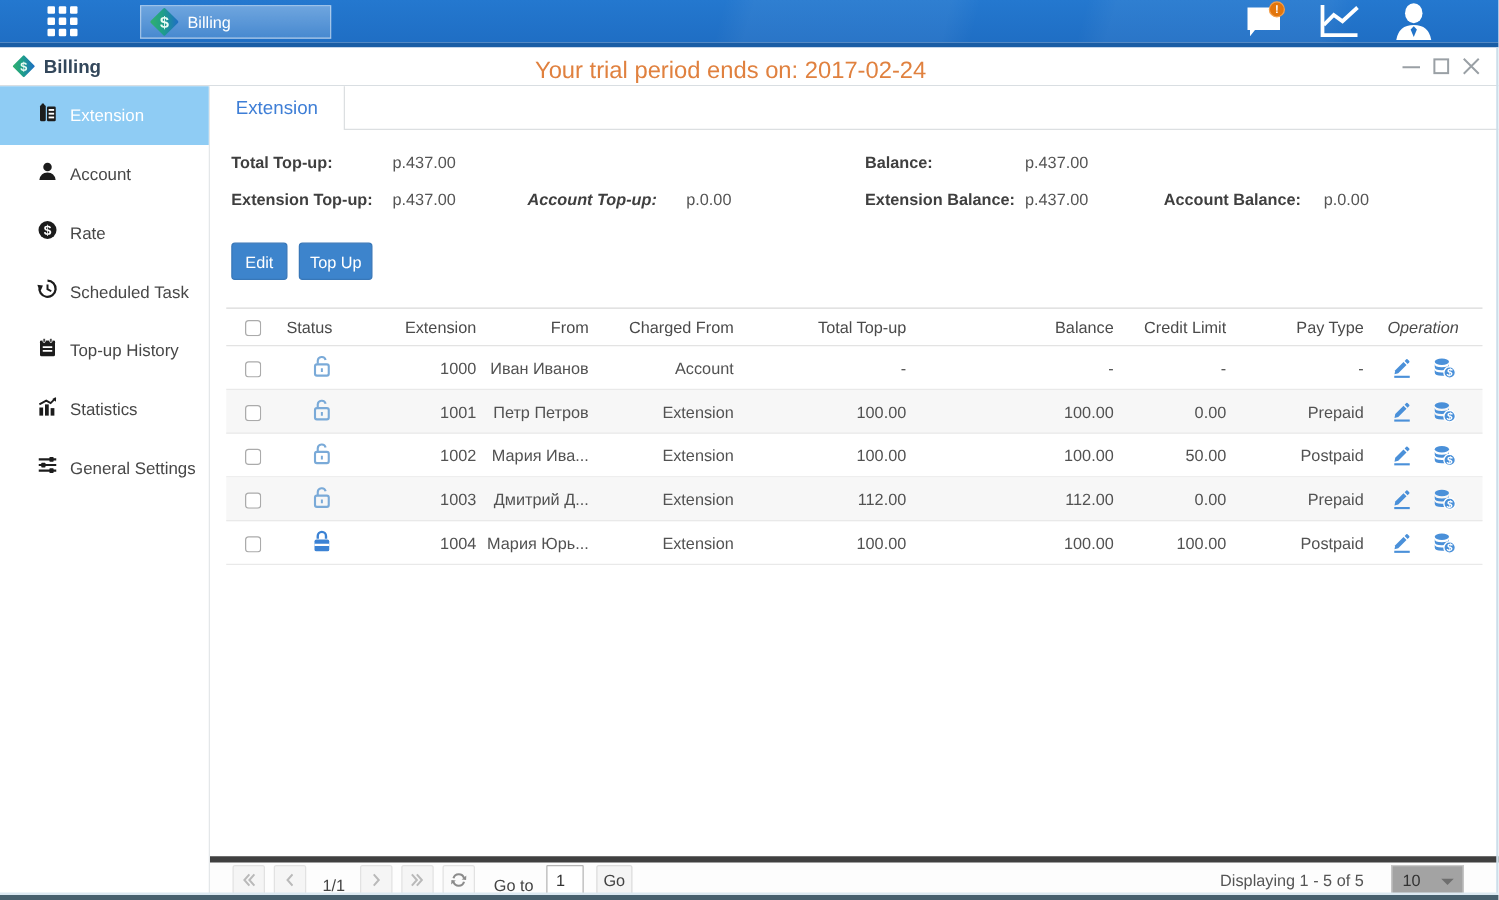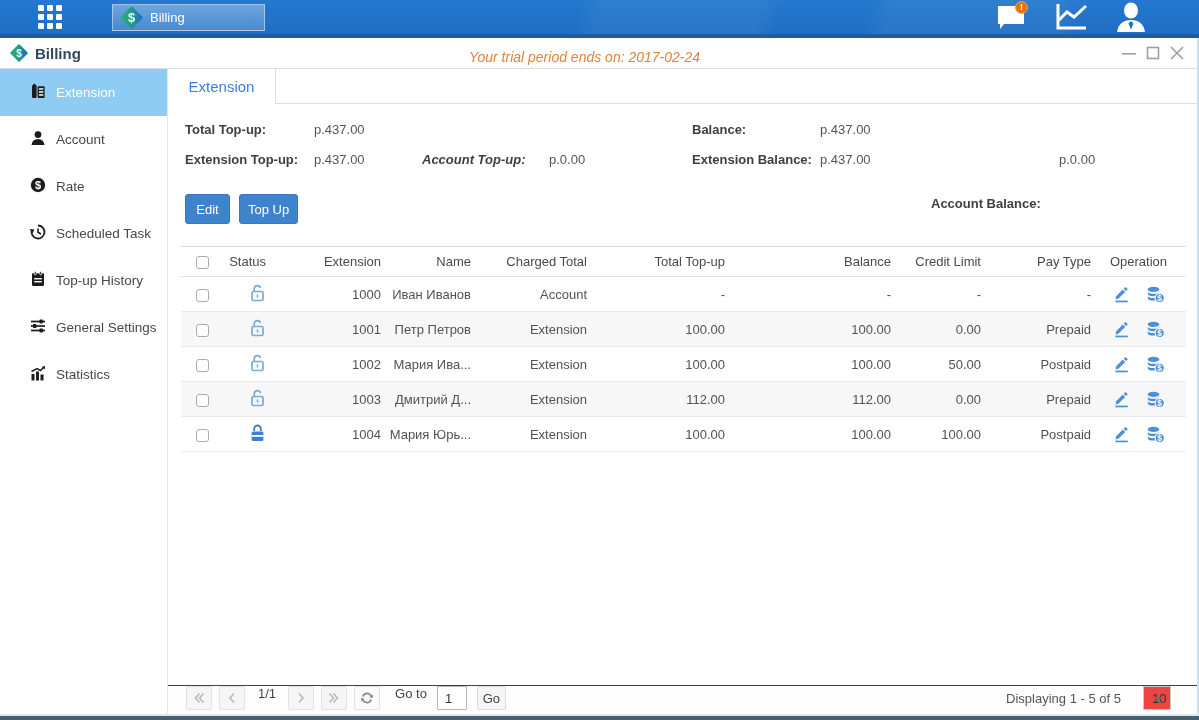--- a/index.html
+++ b/index.html
@@ -27,21 +27,21 @@
     border-radius:50%; color:#fff; font-size:9px; font-weight:bold; line-height:11px; text-align:center; }
 
   
   .diamond { position:relative; display:inline-block; }
 
   
   .titlebar { position:absolute; left:0; top:38px; width:1199px; height:31px; background:#fff; border-bottom:1px solid #d9dee2; }
   .title-left { position:absolute; left:10px; top:0; height:30px; display:flex; align-items:center; }
   .title-left .t { font-size:15px; font-weight:bold; color:#33475b; margin-left:7px; }
   .trial { position:absolute; left:50%; top:4px; transform:translateX(-50%); margin-left:-15px; height:30px; line-height:30px;
-    font-size:14px; color:#e0813f; white-space:nowrap;font-style:italic; }
+    font-size:19px; color:#e0813f; white-space:nowrap; }
   .win-controls { position:absolute; right:14px; top:0; height:30px; display:flex; align-items:center; gap:8px; }
   .wc { width:16px; height:16px; display:flex; align-items:center; justify-content:center; cursor:pointer; }
 
   
   .app-body { position:absolute; left:0; top:69px; width:1199px; height:647px; background:#fff; }
   .edge-right { position:absolute; right:0; top:38px; width:2px; height:678px; background:#ccdeea; }
   .edge-bottom { position:absolute; left:0; top:716px; width:1199px; height:4px; background:#47606e; }
   .edge-bottom-light { position:absolute; left:0; top:714px; width:1199px; height:2px; background:#dce9f2; }
 
   
@@ -60,52 +60,52 @@
 
   
   .summary { position:absolute; left:0; top:35px; width:1031px; height:80px; font-size:13px; }
   .summary .cell { position:absolute; height:30px; line-height:30px; white-space:nowrap; }
   .summary .lab { font-weight:bold; color:#3f3f3f; }
   .summary .val { color:#555; }
   .r1 { top:11px; } .r2 { top:41px; }
   .c1l { left:17px; } .c1v { left:146px; }
   .c2l { left:254px;font-style:italic; } .c2v { left:381px; }
   .c3l { left:524px; } .c3v { left:652px; }
-  .c4l { left:763px;margin-top:44px; } .c4v { left:891px; }
+  .c4l { left:763px; } .c4v { left:891px; }
 
   
   .actions { position:absolute; left:17px; top:125px; display:flex; gap:9px; }
   .btn-blue { min-width:45px; height:30px; padding:0 8px; background:#3d84cc; border:1px solid #3877b8; border-radius:3px;
     color:#fff; font-size:13px; font-family:"Liberation Sans",sans-serif; display:flex; align-items:center; justify-content:center; cursor:pointer; }
 
   
   .grid-table { position:absolute; left:13px; top:177px; width:1005px; border-top:1px solid #d9d9d9; font-size:13px; color:#525252; }
   .g-row { display:flex; align-items:center; border-bottom:1px solid #e9e9e9; }
   .g-head { height:30px; border-bottom:1px solid #e3e3e3; color:#4a4a4a; }
   .g-body .g-row { height:35px; }
   .g-body .g-row.alt { background:#f7f7f7; }
   .gc { text-align:right; flex:0 0 auto; overflow:hidden; white-space:nowrap; }
   .gc-check { width:28px; } .gc-status { width:57px; } .gc-ext { width:115px; } .gc-name { width:90px; }
   .gc-charged { width:116px; } .gc-topup { width:138px; } .gc-balance { width:166px; } .gc-credit { width:90px; }
-  .gc-paytype { width:110px; } .gc-op { width:95px; display:flex; align-items:center; justify-content:center; gap:16px; }
+  .gc-paytype { width:110px; } .gc-op { width:95px; display:flex; align-items:center; justify-content:center; gap:16px;font-style:italic; }
   .checkbox { display:inline-block; width:13px; height:13px; border:1px solid #ababab; border-radius:3px; background:#fff; vertical-align:middle; cursor:pointer; }
   .op-ic { display:inline-flex; cursor:pointer; }
 
   
-  .paging { position:absolute; left:0; top:616px; width:1031px; height:31px; border-top:1px solid #404040; background:#fdfdfd;
-    display:flex; align-items:flex-start; padding-left:18px; font-size:13px; color:#555; }
+  .paging { position:absolute; left:0; top:616px; width:1031px; height:31px; border-top:5px solid #404040; background:#fdfdfd;
+    display:flex; align-items:flex-end; padding-left:18px; font-size:13px; color:#555; }
   .pg-btn { width:26px; height:24px; background:#f5f5f5; border:1px solid #e2e2e2; border-radius:2px; display:flex; align-items:center; justify-content:center; margin-right:7px; cursor:pointer; }
   .pg-btn.white { background:#fafafa; }
   .pg-ind { margin:0 6px 0 0; padding:0 6px; color:#444; }
   .goto-label { margin:0 10px 0 8px; color:#444; }
   .goto-input { width:30px; height:24px; border:1px solid #b5b5b5; font-size:13px; font-family:"Liberation Sans",sans-serif; padding:0 0 0 7px; color:#333; margin-right:10px; border-radius:1px; }
   .go-btn { width:29px; height:24px; background:#f5f5f5; border:1px solid #dcdcdc; border-radius:2px; font-size:13px; color:#444; display:flex; align-items:center; justify-content:center; cursor:pointer; }
   .pg-right { margin-left:auto; display:flex; align-items:center; padding-right:28px; }
   .displaying { margin-right:22px; color:#555; }
-  .page-size { width:28px; height:24px; border:1px solid #c9c9c9; background:#ef4444; display:flex; align-items:center; padding-left:8px; position:relative; cursor:pointer; color:#333; }
+  .page-size { width:58px; height:24px; border:1px solid #c9c9c9; background:#a3a3a3; display:flex; align-items:center; padding-left:8px; position:relative; cursor:pointer; color:#333; }
   .page-size .arr { position:absolute; right:7px; top:10px; width:0; height:0; border-left:5px solid transparent; border-right:5px solid transparent; border-top:5px solid #6e6e6e; }
 </style>
 </head>
 <body>
 
 <svg width="0" height="0" style="position:absolute">
   <defs>
     <linearGradient id="dg" x1="0" y1="0" x2="1" y2="0">
       <stop offset="0" stop-color="#2fae72"></stop>
       <stop offset="0.45" stop-color="#1e9e8a"></stop>
@@ -228,42 +228,42 @@
               <rect x="2" y="2.6" width="12" height="3" fill="#1c1c1c"></rect>
               <rect x="4.4" y="0.6" width="1.8" height="3.4" rx="0.9" fill="#1c1c1c" stroke="#fff" stroke-width="0.7"></rect>
               <rect x="9.8" y="0.6" width="1.8" height="3.4" rx="0.9" fill="#1c1c1c" stroke="#fff" stroke-width="0.7"></rect>
               <rect x="4.2" y="7" width="7.6" height="1.4" fill="#fff"></rect>
               <rect x="4.2" y="10" width="7.6" height="1.4" fill="#fff"></rect>
             </svg></span>
     <span class="lbl">Top-up History</span>
   </div>
         <div class="side-item">
     <span class="ic"><svg width="16" height="16" viewBox="0 0 16 16">
+              <rect x="1.5" y="9" width="3" height="6.5" fill="#1c1c1c"></rect>
+              <rect x="6" y="6.5" width="3" height="9" fill="#1c1c1c"></rect>
+              <rect x="10.5" y="9.5" width="3" height="6" fill="#1c1c1c"></rect>
+              <path d="M1.5 6.5 L7 3.5 L10.5 5.5 L14.5 1.5" fill="none" stroke="#1c1c1c" stroke-width="1.5"></path>
+              <path d="M14.8 0.8 L14.8 4.4 L11.8 2.2 Z" fill="#1c1c1c"></path>
+            </svg></span>
+    <span class="lbl">Statistics</span>
+  </div>
+        <div class="side-item">
+    <span class="ic"><svg width="16" height="16" viewBox="0 0 16 16">
               <g stroke="#1c1c1c" stroke-width="1.7">
                 <line x1="1" y1="3.5" x2="15" y2="3.5"></line>
                 <line x1="1" y1="8" x2="15" y2="8"></line>
                 <line x1="1" y1="12.5" x2="15" y2="12.5"></line>
               </g>
               <g fill="#1c1c1c">
                 <rect x="9.5" y="1.6" width="3.4" height="3.8" rx="0.6"></rect>
                 <rect x="3" y="6.1" width="3.4" height="3.8" rx="0.6"></rect>
                 <rect x="9.5" y="10.6" width="3.4" height="3.8" rx="0.6"></rect>
               </g>
             </svg></span>
     <span class="lbl">General Settings</span>
-  </div>
-        <div class="side-item">
-    <span class="ic"><svg width="16" height="16" viewBox="0 0 16 16">
-              <rect x="1.5" y="9" width="3" height="6.5" fill="#1c1c1c"></rect>
-              <rect x="6" y="6.5" width="3" height="9" fill="#1c1c1c"></rect>
-              <rect x="10.5" y="9.5" width="3" height="6" fill="#1c1c1c"></rect>
-              <path d="M1.5 6.5 L7 3.5 L10.5 5.5 L14.5 1.5" fill="none" stroke="#1c1c1c" stroke-width="1.5"></path>
-              <path d="M14.8 0.8 L14.8 4.4 L11.8 2.2 Z" fill="#1c1c1c"></path>
-            </svg></span>
-    <span class="lbl">Statistics</span>
   </div>
       </div>
 
     <div class="main">
       <div class="tabbar">
         <div class="tab">Extension</div>
       </div>
 
       <div class="summary">
         <span class="cell lab r1 c1l">Total Top-up:</span>
@@ -283,22 +283,22 @@
       <div class="actions">
         <button class="btn-blue">Edit</button>
         <button class="btn-blue">Top Up</button>
       </div>
 
       <div class="grid-table">
         <div class="g-row g-head">
           <span class="gc gc-check"><span class="checkbox"></span></span>
           <span class="gc gc-status">Status</span>
           <span class="gc gc-ext">Extension</span>
-          <span class="gc gc-name">Name</span>
-          <span class="gc gc-charged">Charged Total</span>
+          <span class="gc gc-name">From</span>
+          <span class="gc gc-charged">Charged From</span>
           <span class="gc gc-topup">Total Top-up</span>
           <span class="gc gc-balance">Balance</span>
           <span class="gc gc-credit">Credit Limit</span>
           <span class="gc gc-paytype">Pay Type</span>
           <span class="gc gc-op">Operation</span>
         </div>
         <div class="g-body" id="table-body">
             <div class="g-row">
     <span class="gc gc-check"><span class="checkbox"></span></span>
     <span class="gc gc-status"><span class="st-ic"><svg width="17" height="18" viewBox="0 0 17 18">

